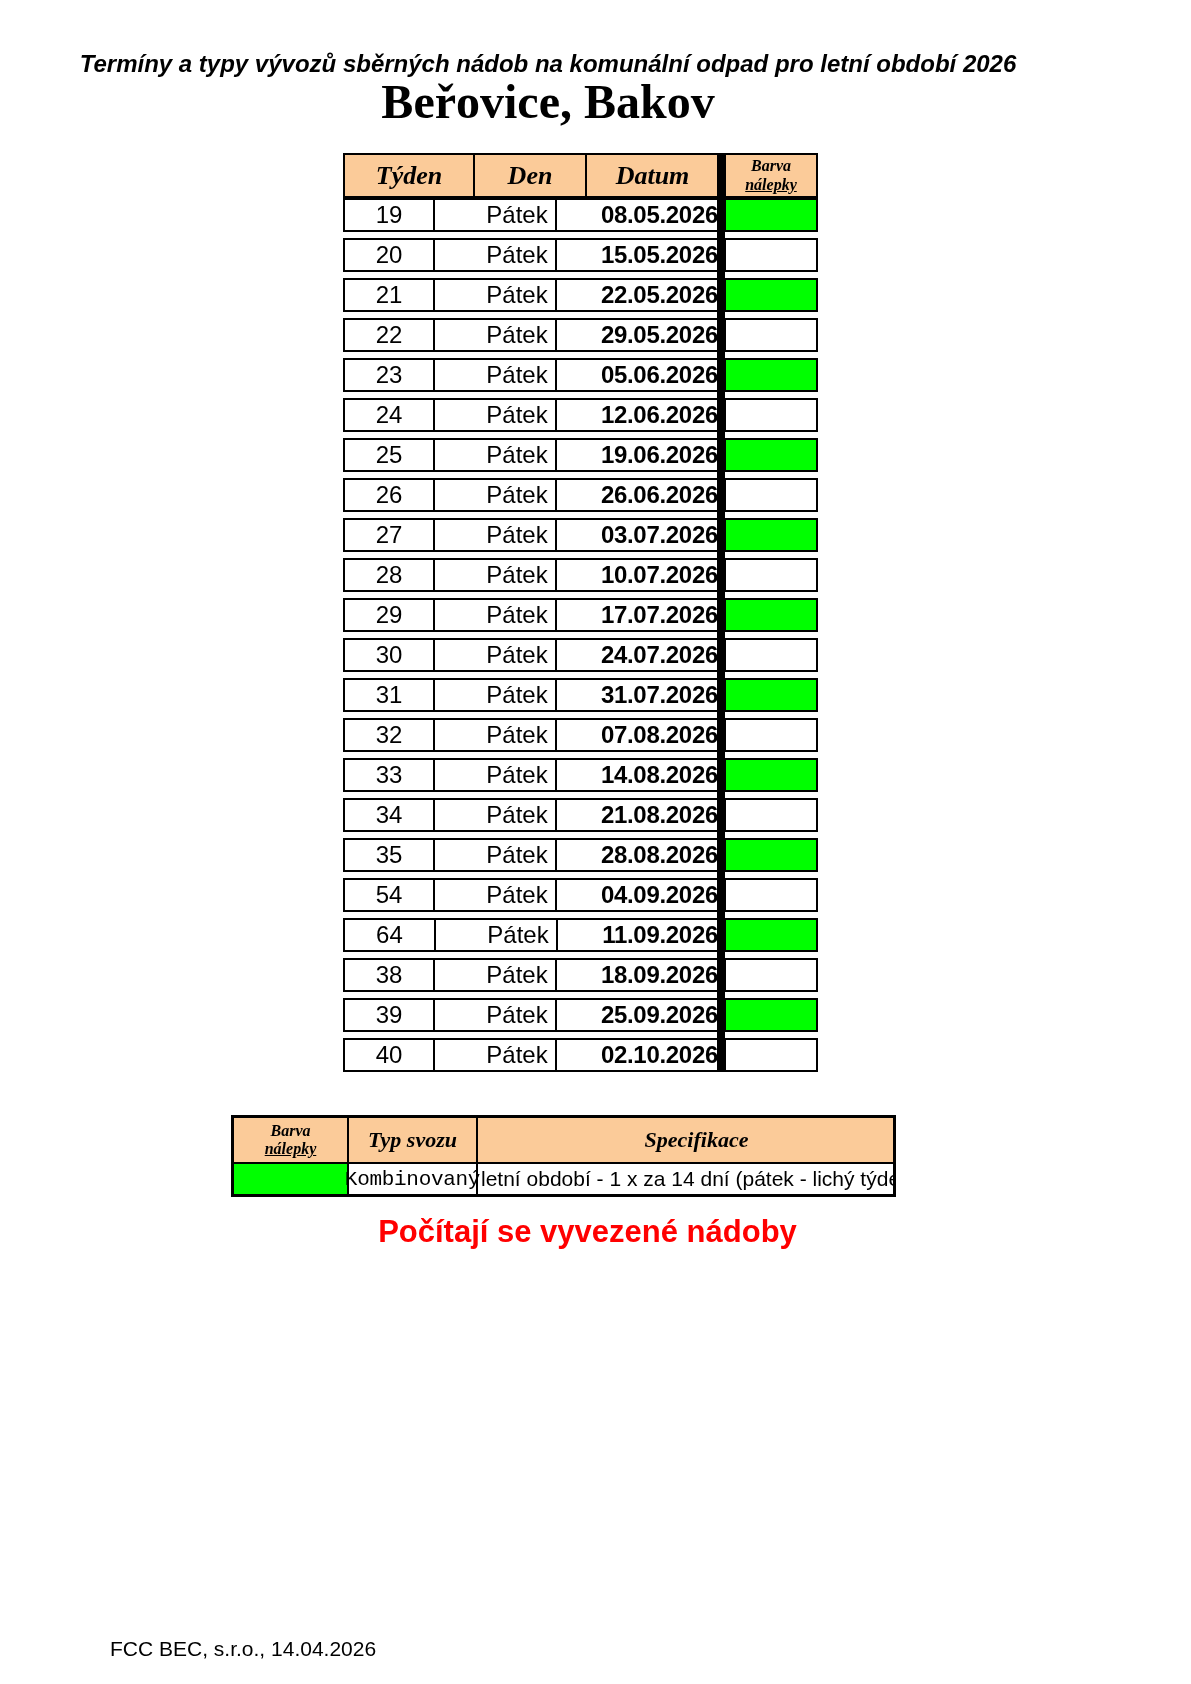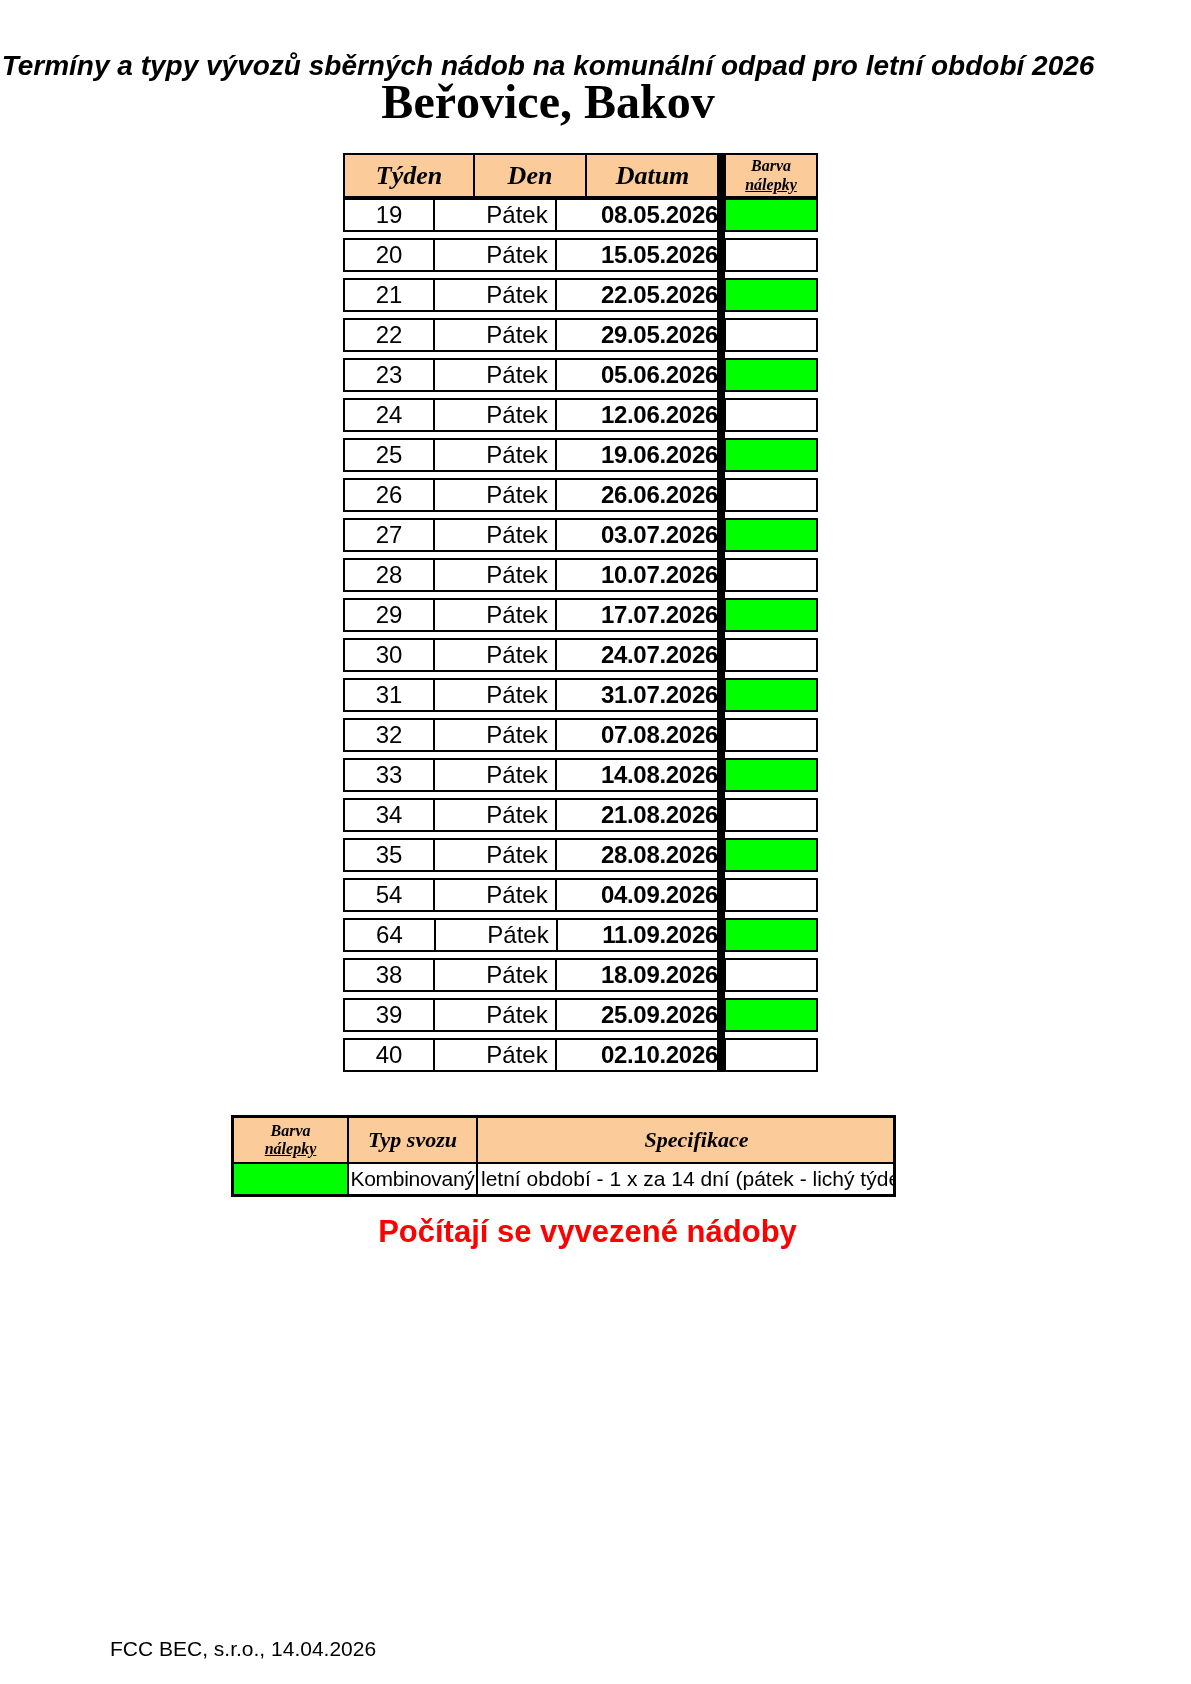--- a/index.html
+++ b/index.html
@@ -1,20 +1,20 @@
 <!DOCTYPE html>
 <html style="--header-bg: #FBCB99; --sticker-green: #00FF00; --note-red: #FF0000;"><head>
 <meta charset="utf-8">
 <style>
   html,body{margin:0;padding:0;background:#fff;}
   .page{position:relative;width:1191px;height:1684px;background:#ffffff;
         font-family:"Liberation Sans",sans-serif;color:#000;overflow:hidden;}
 
   .subtitle{position:absolute;top:50px;left:0;width:1096px;text-align:center;
-            font-size:28px;font-weight:bold;font-style:italic;}
+            font-size:24px;font-weight:bold;font-style:italic;}
   .main-title{position:absolute;top:74px;left:0;width:1096px;text-align:center;
               font-family:"Liberation Serif",serif;font-size:48px;font-weight:bold;}
 
   
   .sched{position:absolute;left:343px;top:153px;width:482px;}
   .hdr-row{display:flex;height:45px;text-align:center;}
   .hdr-left{width:377px;display:flex;border:2px solid #000;box-sizing:border-box;
             background:var(--header-bg,#FBCB99);}
   .hcell{display:flex;align-items:center;justify-content:center;
          font-family:"Liberation Serif",serif;font-weight:bold;font-style:italic;font-size:26px;}
@@ -45,21 +45,21 @@
   .leg-hdr{display:flex;height:44px;background:var(--header-bg,#FBCB99);border-bottom:2px solid #000;}
   .lh{display:flex;align-items:center;justify-content:center;
       font-family:"Liberation Serif",serif;font-weight:bold;font-style:italic;}
   .lh-sticker{width:113px;border-right:2px solid #000;flex-direction:column;
               font-size:16px;line-height:1.15;}
   .lh-type{width:127px;border-right:2px solid #000;font-size:22px;}
   .lh-spec{flex:1;font-size:22px;padding-left:22px;}
   .leg-row{display:flex;height:30px;background:#fff;}
   .lr-sticker{width:113px;border-right:2px solid #000;background:var(--sticker-green,#00FF00);}
   .lr-type{width:127px;border-right:2px solid #000;display:flex;align-items:center;
-           justify-content:center;font-size:21px;letter-spacing:-0.3px;}
+           justify-content:center;font-size:21px;letter-spacing:-0.3px;font-family:Liberation Mono, monospace;}
   .lr-spec{flex:1;display:flex;align-items:center;padding-left:3px;font-size:21px;
            white-space:nowrap;overflow:hidden;}
 
   .note{position:absolute;top:1214px;left:0;width:1175px;text-align:center;
         font-size:31px;font-weight:bold;color:var(--note-red,#FF0000);}
   .footer{position:absolute;left:110px;top:1637px;font-size:21px;}
 </style>
 </head>
 <body>
 

